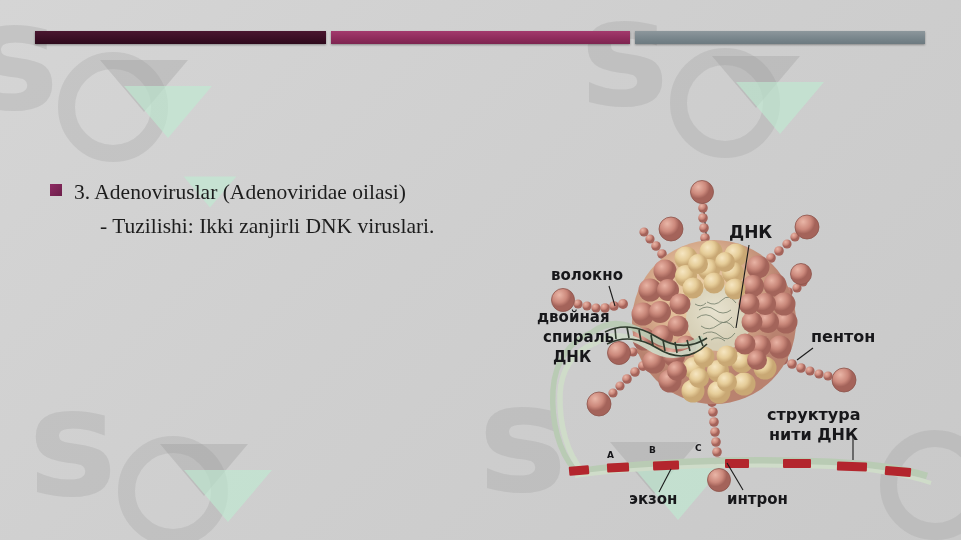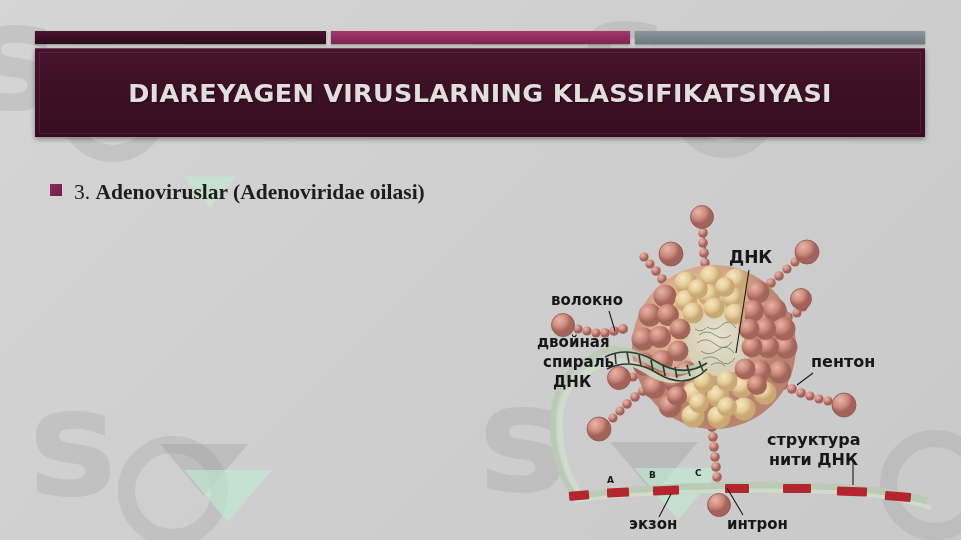--- a/index.html
+++ b/index.html
@@ -139,28 +139,28 @@
     background: linear-gradient(135deg, #8e2a63 0%, #6d1f4a 100%);
   }
   .para {
     font-family: "Liberation Serif", serif;
     font-size: 21.5px;
     line-height: 33.5px;
     color: #1d1d1d;
     margin: 0;
     text-align: left;
   }
-  .para b { font-weight: 700; }
+  .para b { font-weight: 400; }
   .indent { text-indent: 26px; }
 
   
   .figure {
     position: absolute;
     left: 531px;
-    top: 195px;
+    top: 170px;
     width: 424px;
     height: 338px;
     z-index: 5;
   }
   .figure svg { display: block; }
   .fig-label {
     font-family: "DejaVu Sans", sans-serif;
     font-weight: 700;
     fill: #17171a;
   }
@@ -205,29 +205,29 @@
 
     <div class="wm-chev wm-chev-mint" style="left:166px; top:166px; transform:scale(0.6);"></div>
   </div>
 
   <div class="accent-bars">
     <div class="bar bar-dark"></div>
     <div class="bar bar-mag"></div>
     <div class="bar bar-gray"></div>
   </div>
 
-  <div class="title-banner">
-    <div class="title-text">DIAREYAGEN VIRUSLARNING KLASSIFIKATSIYASI</div>
-  </div>
 
   <div class="body-block">
     <div class="bullet-row">
       <span class="bullet-mark"></span>
       <p class="para">
         <span>3. </span><b>Adenoviruslar (Adenoviridae oilasi)</b>
+      </p>
+      <p class="para indent">
+        <span>- </span><b>Tuzilishi</b><span>: Ikki zanjirli DNK viruslari.</span>
       </p>
     </div>
   </div>
 
   <div class="figure">
     <svg width="424" height="338" viewBox="0 0 424 338">
       <defs>
         <radialGradient id="gSalmon" cx="35%" cy="30%">
           <stop offset="0%" stop-color="#e8b3a4"></stop>
           <stop offset="60%" stop-color="#c9887a"></stop>

